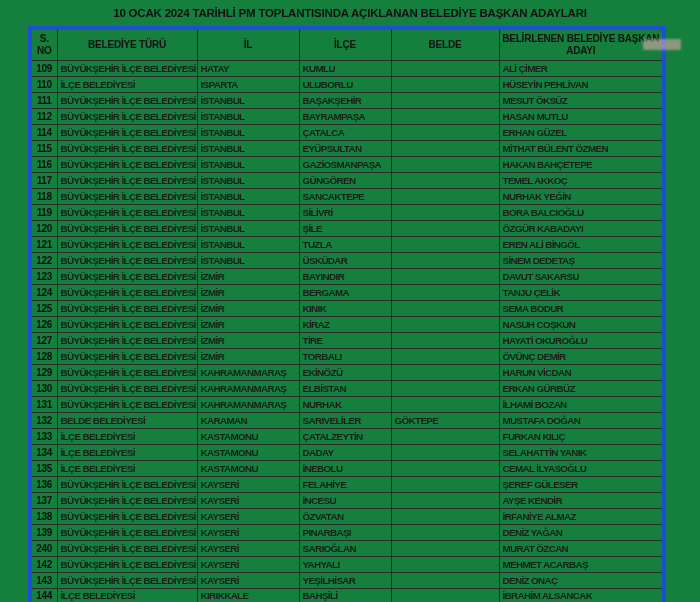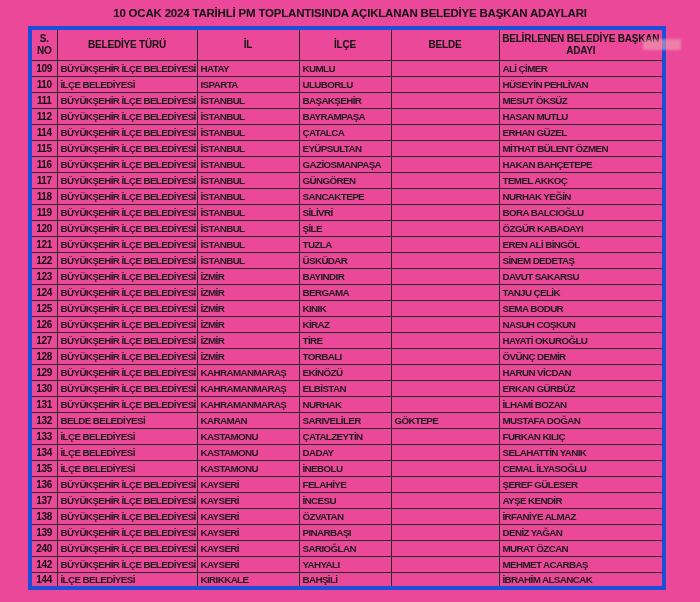--- a/index.html
+++ b/index.html
@@ -4,21 +4,21 @@
 <style>
   html, body {
     margin: 0;
     padding: 0;
     background: #ffffff;
   }
   .page {
     position: relative;
     width: 700px;
     height: 602px;
-    background: #ec4899;
+    background: #15803d;
     font-family: "Liberation Sans", sans-serif;
     color: #1a1a1a;
     overflow: hidden;
   }
   .title {
     position: absolute;
     top: 7px;
     left: 0;
     width: 100%;
     text-align: center;
@@ -363,20 +363,28 @@
         </tr>
         <tr>
           <td class="col-no">142</td>
           <td class="col-belediye_turu">BÜYÜKŞEHİR İLÇE BELEDİYESİ</td>
           <td class="col-il">KAYSERİ</td>
           <td class="col-ilce">YAHYALI</td>
           <td class="col-belde"></td>
           <td class="col-aday">MEHMET ACARBAŞ</td>
         </tr>
         <tr>
+          <td class="col-no">143</td>
+          <td class="col-belediye_turu">BÜYÜKŞEHİR İLÇE BELEDİYESİ</td>
+          <td class="col-il">KAYSERİ</td>
+          <td class="col-ilce">YEŞİLHİSAR</td>
+          <td class="col-belde"></td>
+          <td class="col-aday">DENİZ ONAÇ</td>
+        </tr>
+        <tr>
           <td class="col-no">144</td>
           <td class="col-belediye_turu">İLÇE BELEDİYESİ</td>
           <td class="col-il">KIRIKKALE</td>
           <td class="col-ilce">BAHŞİLİ</td>
           <td class="col-belde"></td>
           <td class="col-aday">İBRAHİM ALSANCAK</td>
         </tr>
       </tbody>
   </table>
 

